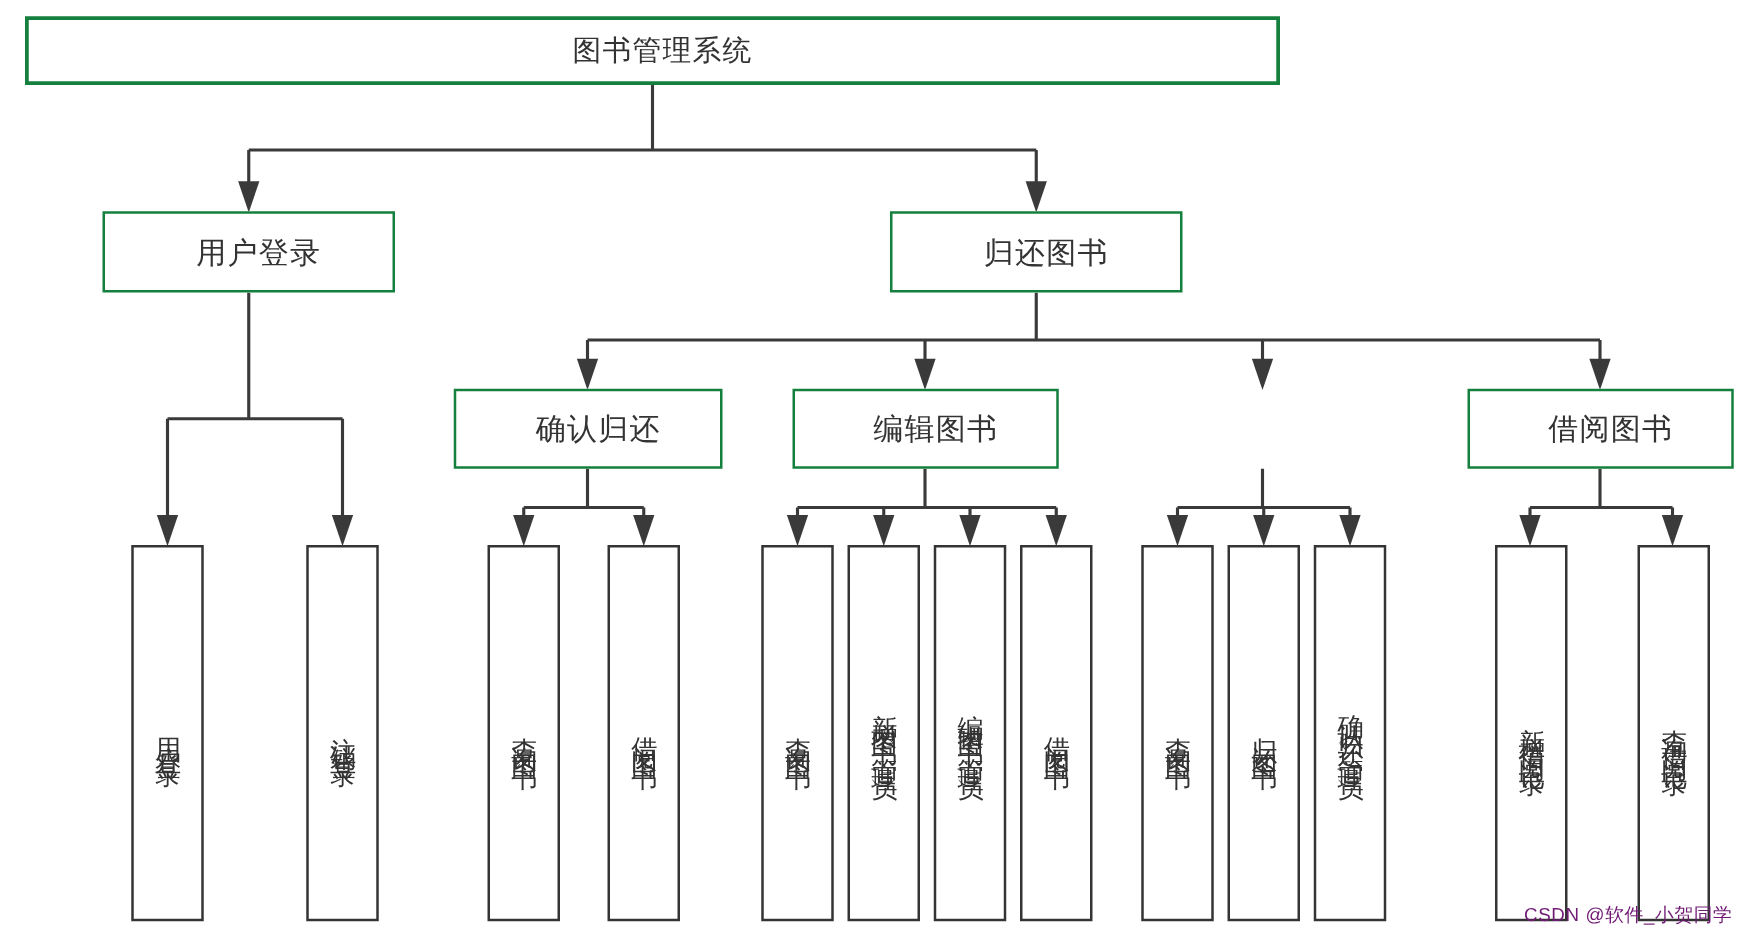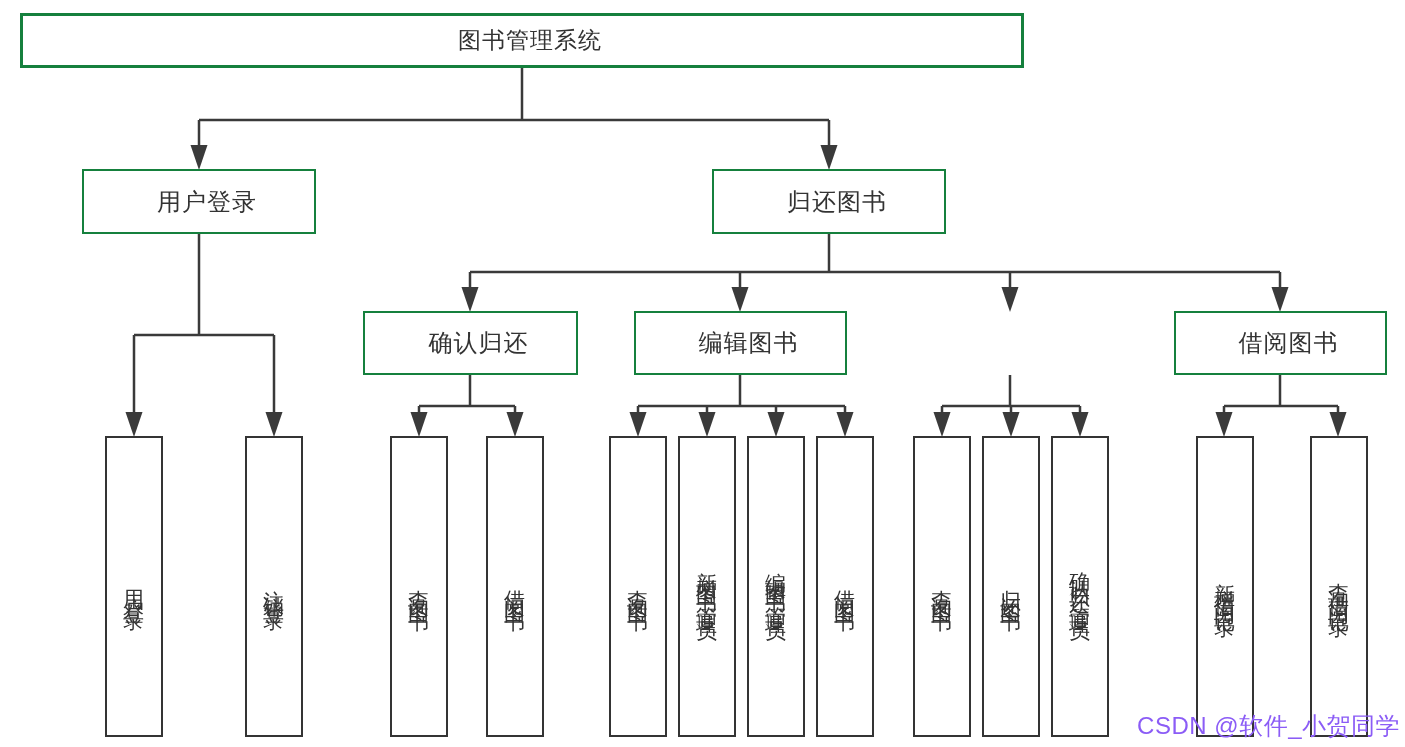--- a/index.html
+++ b/index.html
@@ -17,21 +17,21 @@
   }
   .hnode.root{border-width:3px;font-size:23px;}
   .vnode{
     position:absolute;top:436px;width:58px;height:301px;box-sizing:border-box;
     border:2px solid #343434;background:#ffffff;
     writing-mode:vertical-rl;text-orientation:mixed;
     display:flex;align-items:center;justify-content:center;
     font-size:21px;letter-spacing:7px;line-height:1;
   }
   .watermark{
-    position:absolute;right:5px;bottom:5px;font-size:24px;color:#8b5cf6;
+    position:absolute;right:19px;bottom:5px;font-size:15px;color:#701a75;
     letter-spacing:0.5px;white-space:nowrap;z-index:5;
   }
 </style>
 </head>
 <body>
 
 <div class="stage">
 
   <svg class="lines" viewBox="0 0 1405 747" xmlns="http://www.w3.org/2000/svg">
 

